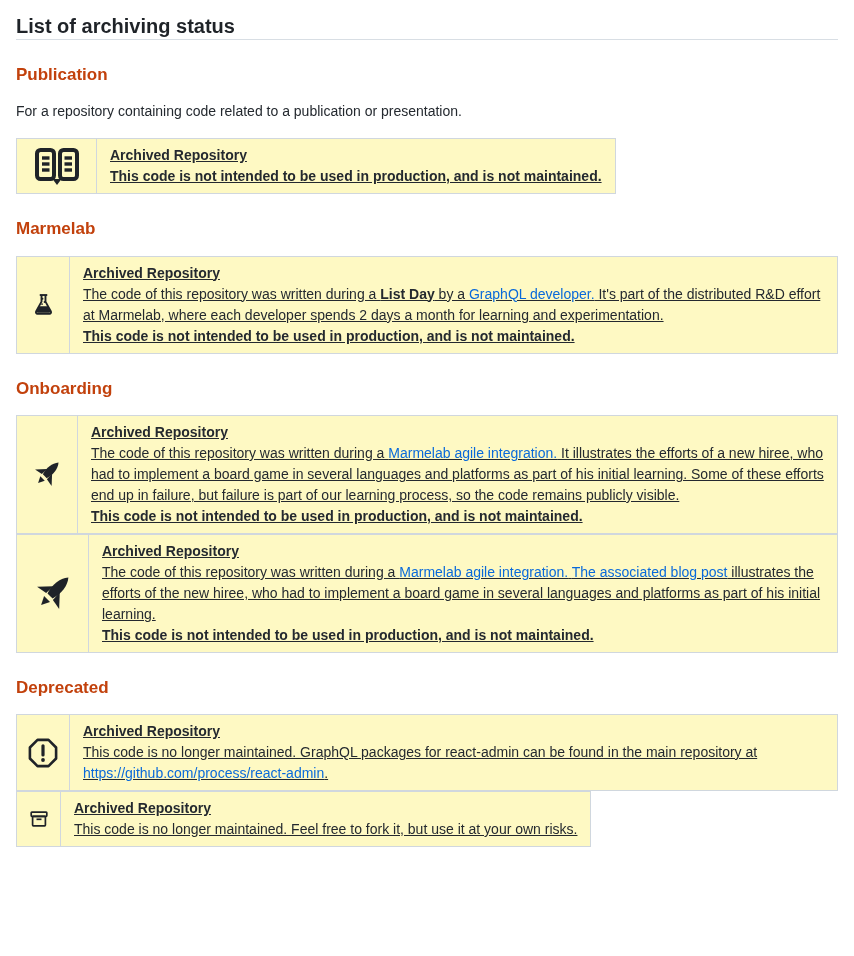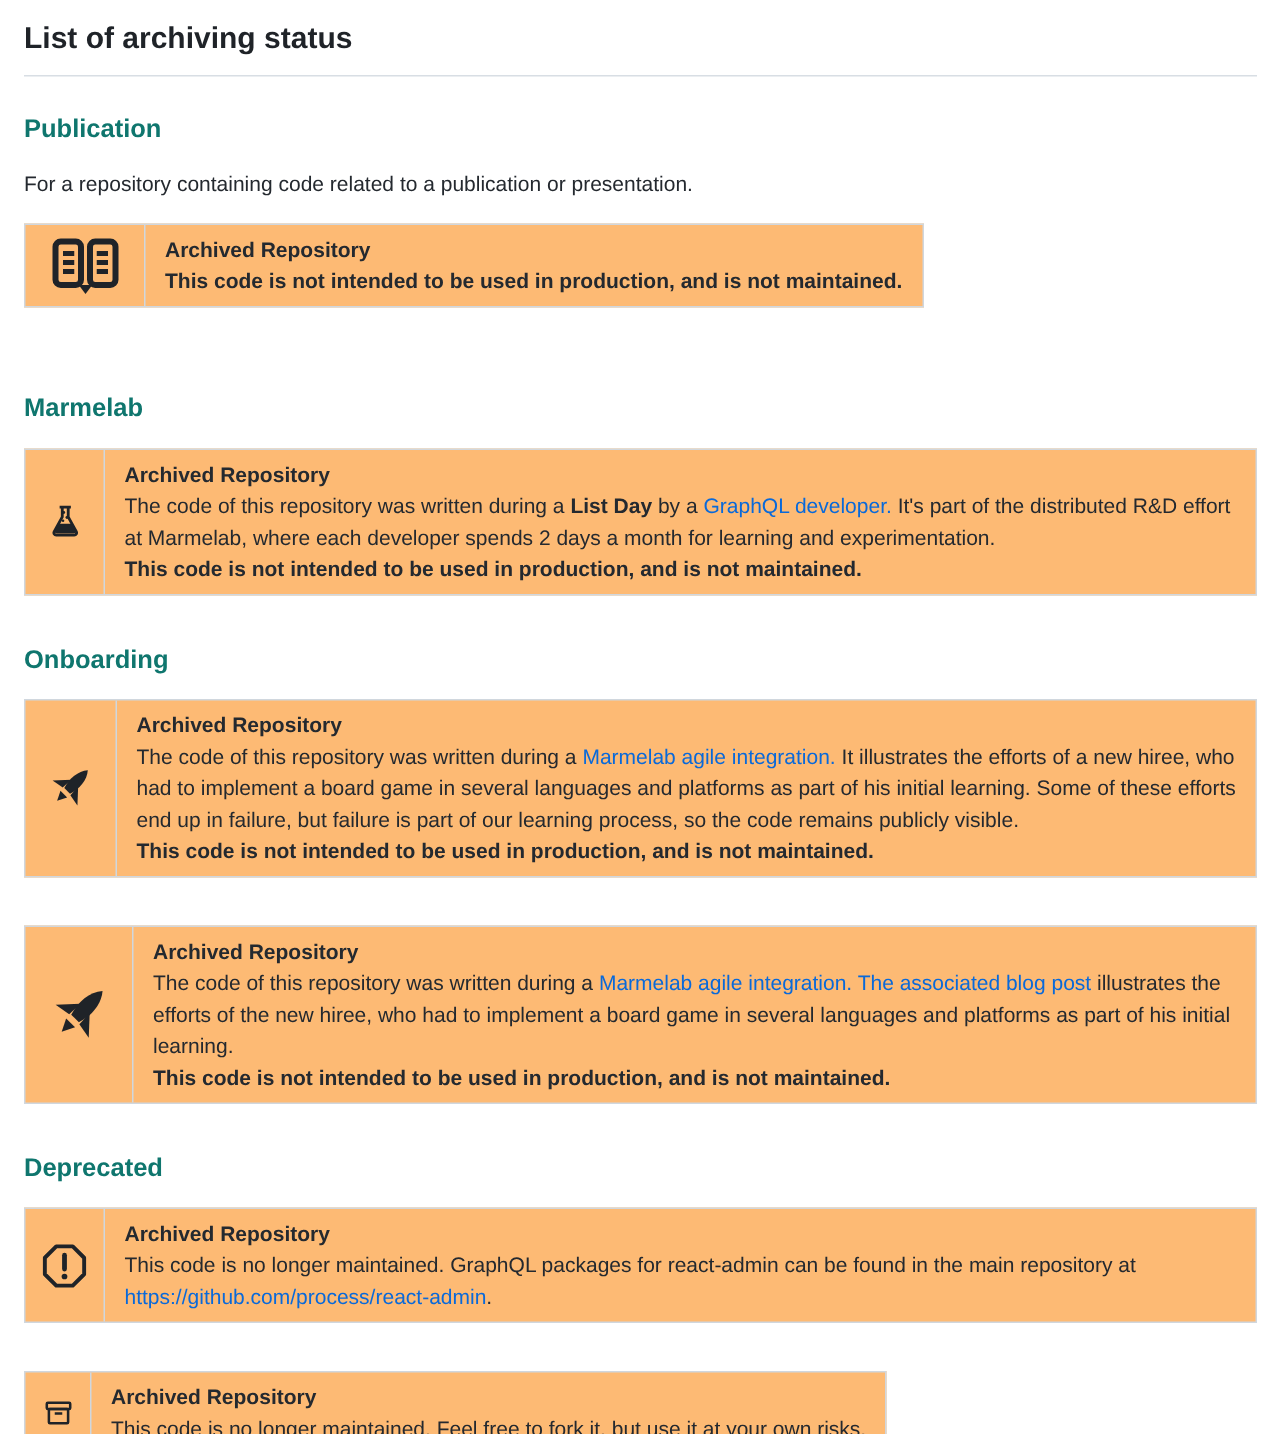--- a/index.html
+++ b/index.html
@@ -11,38 +11,39 @@
     color: #24292f;
     width: 854px;
   }
   .container { padding: 14px 16px 24px 16px; }
 
   h1.page-title {
     font-size: 20px;
     font-weight: 700;
     color: #1f2328;
     margin: 0;
-    padding-bottom: 11px;
+    padding-bottom: 0;
     border-bottom: 1px solid #d8dee4;
     line-height: 1.25;
   }
   h2.section-heading {
     font-size: 17px;
     font-weight: 700;
-    color: #0f766e;
+    color: #c2410c;
     margin: 24px 0 16px 0;
     line-height: 1.25;
   }
   p.section-desc { margin: 0 0 16px 0; }
 
   .card {
     display: flex;
     border: 1px solid #d0d7de;
-    margin: 0 0 32px 0;
-    background: #fdba74;
+    margin: 0 0 0 0;
+    background: #fef9c3;
+    text-decoration: underline;
   }
   .card--fit { display: inline-flex; max-width: 100%; vertical-align: top; }
   .card-wrap { font-size: 0; } 
   .card-wrap .card { font-size: 14px; }
 
   .icon-cell {
     display: flex;
     align-items: center;
     justify-content: center;
     border-right: 1px solid #d0d7de;

